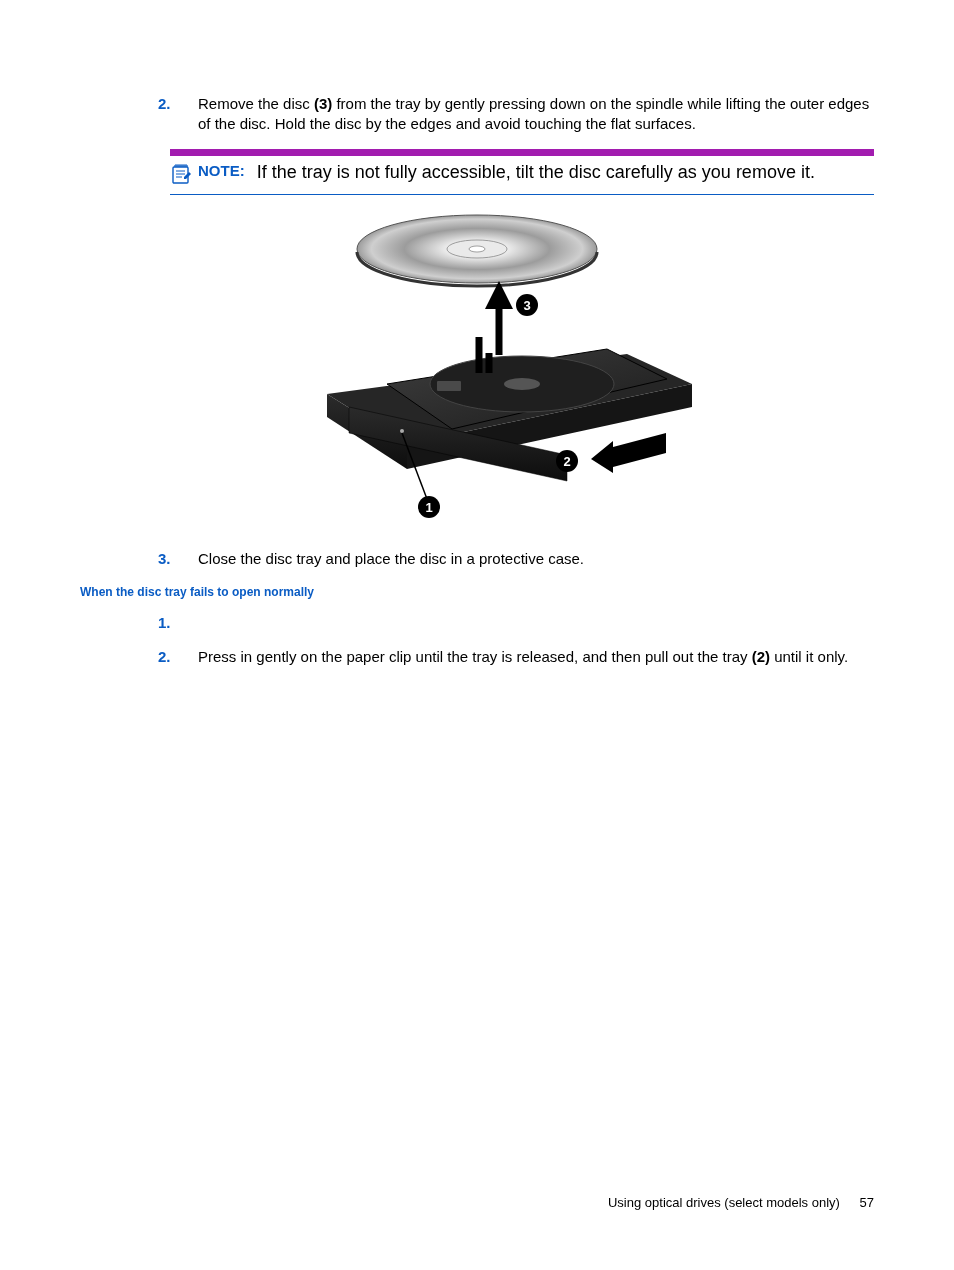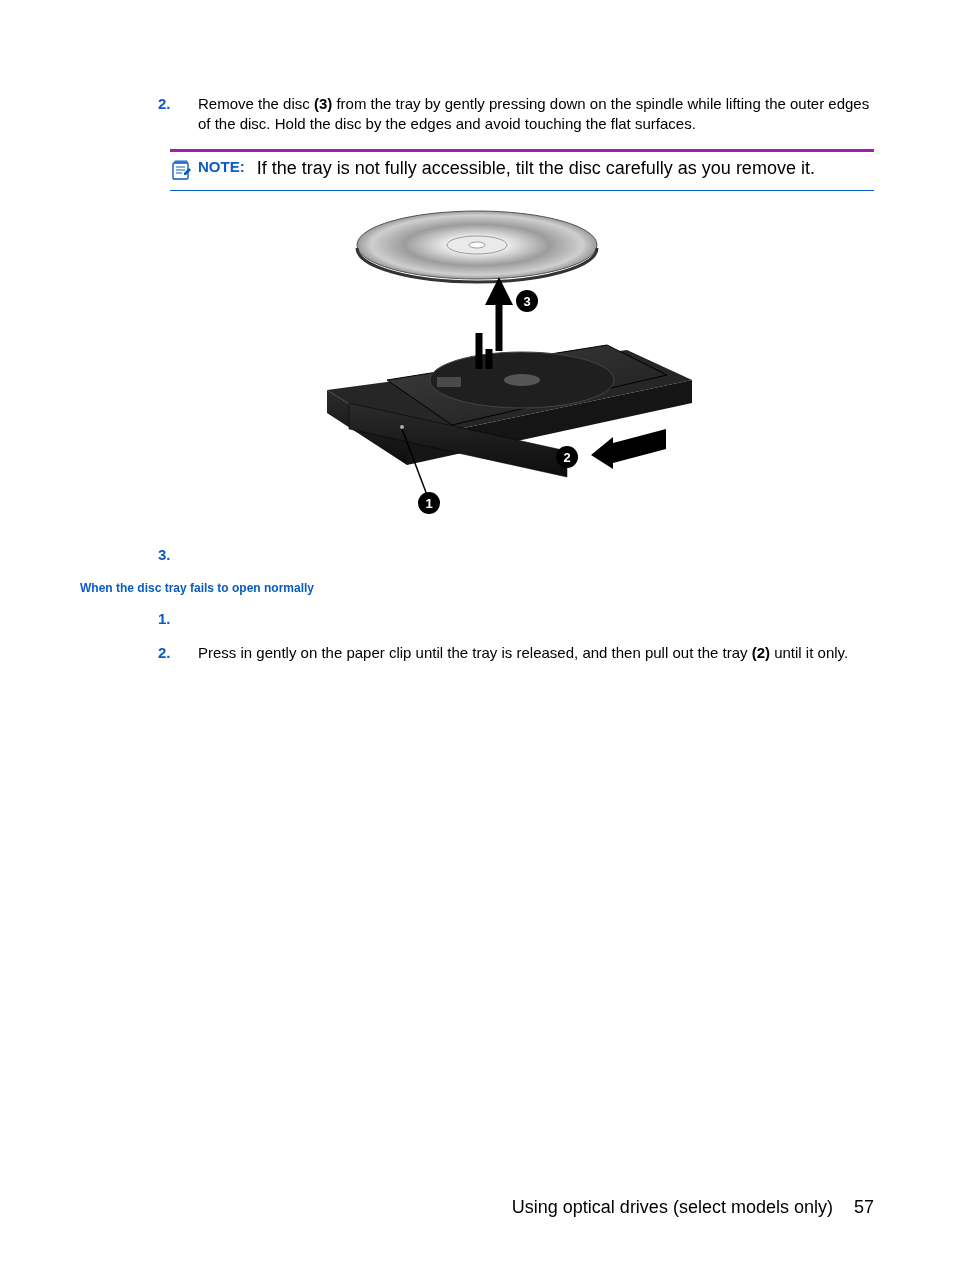--- a/index.html
+++ b/index.html
@@ -1,27 +1,27 @@
 <!DOCTYPE html>
 <html><head>
 <meta charset="utf-8">
 <style>
   * { box-sizing: border-box; margin: 0; padding: 0; }
   html, body { width: 954px; height: 1270px; background: #fff; font-family: Arial, Helvetica, sans-serif; color: #000; }
   .page { position: relative; width: 954px; height: 1270px; padding: 94px 80px 60px 80px; }
   .step { display: flex; margin-bottom: 14px; font-size: 15px; line-height: 1.35; }
   .step-num { width: 40px; flex: 0 0 40px; color: #0a5cc4; font-weight: bold; margin-left: 78px; }
   .step-body { flex: 1; }
-  .note-box { margin: 6px 0 14px 90px; border-top: 3px solid #a21caf; border-bottom: 1px solid #0a5cc4; padding: 6px 0 8px 0; display: flex; align-items: flex-start; }
+  .note-box { margin: 6px 0 14px 90px; border-top: 7px solid #a21caf; border-bottom: 1px solid #0a5cc4; padding: 6px 0 8px 0; display: flex; align-items: flex-start; }
   .note-icon { width: 24px; height: 24px; margin-right: 4px; flex: 0 0 24px; }
   .note-label { color: #0a5cc4; font-weight: bold; margin-right: 12px; font-size: 15px; }
   .note-text { font-size: 18px; }
   .diagram-wrap { width: 100%; display: flex; justify-content: center; margin: 8px 0 20px 0; }
   .section-head { color: #0a5cc4; font-weight: bold; font-size: 12px; margin: 16px 0 14px 0; }
-  .footer { position: absolute; bottom: 52px; right: 80px; font-size: 18px; }
+  .footer { position: absolute; bottom: 60px; right: 80px; font-size: 13px; }
   .footer .pg { margin-left: 16px; }
   b { font-weight: bold; }
 </style>
 </head>
 <body>
 
 <div class="page">
 
   <div class="step">
     <div class="step-num">2.</div>
@@ -112,20 +112,23 @@
       </g>
       <g>
         <circle cx="192" cy="298" r="11" fill="#000"></circle>
         <text x="192" y="303" text-anchor="middle" font-size="13" font-weight="bold" fill="#fff">1</text>
       </g>
     </svg>
   </div>
 
   <div class="step">
     <div class="step-num">3.</div>
+    <div class="step-body">
+      <span>Close the disc tray and place the disc in a protective case.</span>
+    </div>
   </div>
 
   <div class="section-head">When the disc tray fails to open normally</div>
 
   <div class="step">
     <div class="step-num">1.</div>
   </div>
 
   <div class="step">
     <div class="step-num">2.</div>

